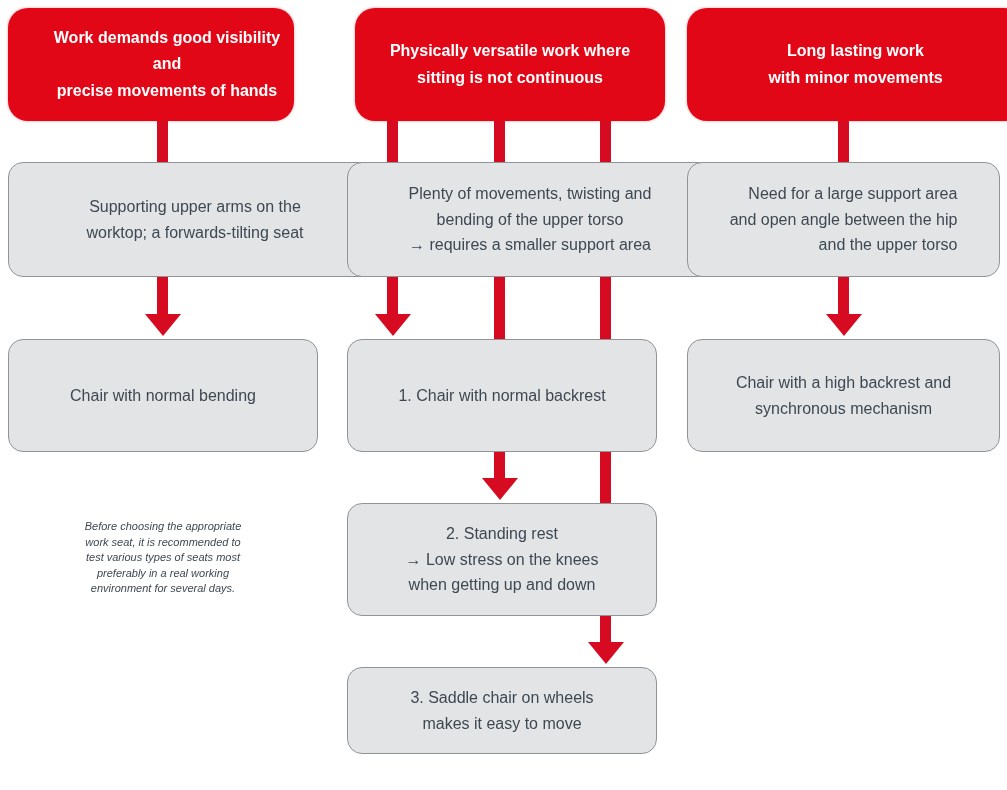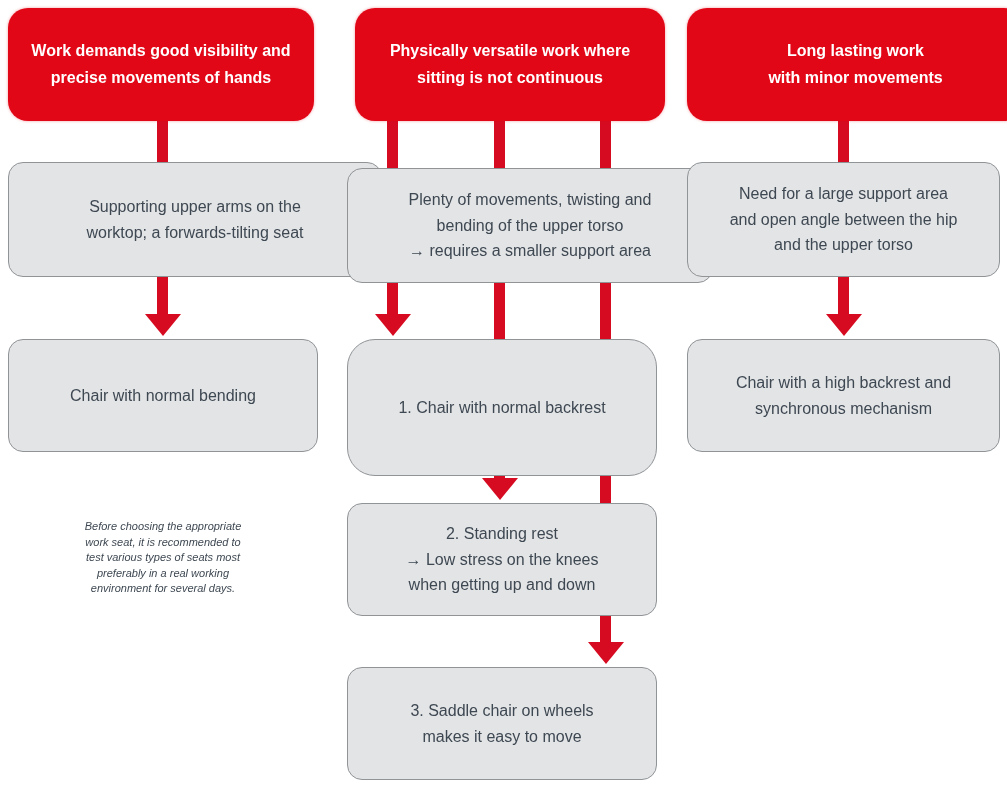--- a/index.html
+++ b/index.html
@@ -71,42 +71,42 @@
   .head {
     position: absolute;
     z-index: 1;
     width: 0;
     height: 0;
     border-left: 18px solid transparent;
     border-right: 18px solid transparent;
     border-top: 22px solid var(--arrow, #d60b21);
   }
   
-  .c1-header { left: 8px;   top: 8px;   width: 306px; height: 113px; }
+  .c1-header { left: 8px;   top: 8px;   width: 254px; height: 113px; padding-left: 32px; }
   .c1-box1   { left: 8px;   top: 162px; width: 374px; height: 115px; }
   .c1-box2   { left: 8px;   top: 339px; width: 310px; height: 113px; }
   .c1-note   { left: 8px;   top: 498px; width: 310px; height: 120px; }
   .c1-stem1  { left: 157px; top: 120px; height: 44px; }
   .c1-stem2  { left: 157px; top: 276px; height: 40px; }
   .c1-head2  { left: 145px; top: 314px; }
   
   .c2-header { left: 355px; top: 8px;   width: 310px; height: 113px; }
-  .c2-box1   { left: 347px; top: 168px; width: 366px; height: 115px; }
-  .c2-box2   { left: 347px; top: 339px; width: 310px; height: 137px; border-radius: 28px; }
+  .c2-box1   { left: 347px; top: 162px; width: 366px; height: 115px; }
+  .c2-box2   { left: 347px; top: 339px; width: 310px; height: 113px; }
   .c2-box3   { left: 347px; top: 503px; width: 310px; height: 113px; }
-  .c2-box4   { left: 347px; top: 667px; width: 310px; height: 113px; }
+  .c2-box4   { left: 347px; top: 667px; width: 310px; height: 87px; }
   .c2-stemA  { left: 387px; top: 120px; height: 196px; }
   .c2-headA  { left: 375px; top: 314px; }
   .c2-stemB  { left: 494px; top: 120px; height: 360px; }
   .c2-headB  { left: 482px; top: 478px; }
   .c2-stemC  { left: 600px; top: 120px; height: 524px; }
   .c2-headC  { left: 588px; top: 642px; }
   
   .c3-header { left: 687px; top: 8px;   width: 337px; height: 113px; }
-  .c3-box1   { left: 687px; top: 162px; width: 313px; height: 115px; }
+  .c3-box1   { left: 687px; top: 162px; width: 313px; height: 115px; text-align: right; }
   .c3-box2   { left: 687px; top: 339px; width: 313px; height: 113px; }
   .c3-stem1  { left: 838px; top: 120px; height: 44px; }
   .c3-stem2  { left: 838px; top: 276px; height: 40px; }
   .c3-head2  { left: 826px; top: 314px; }
 </style>
 </head>
 <body>
 
 <div class="canvas">
 

